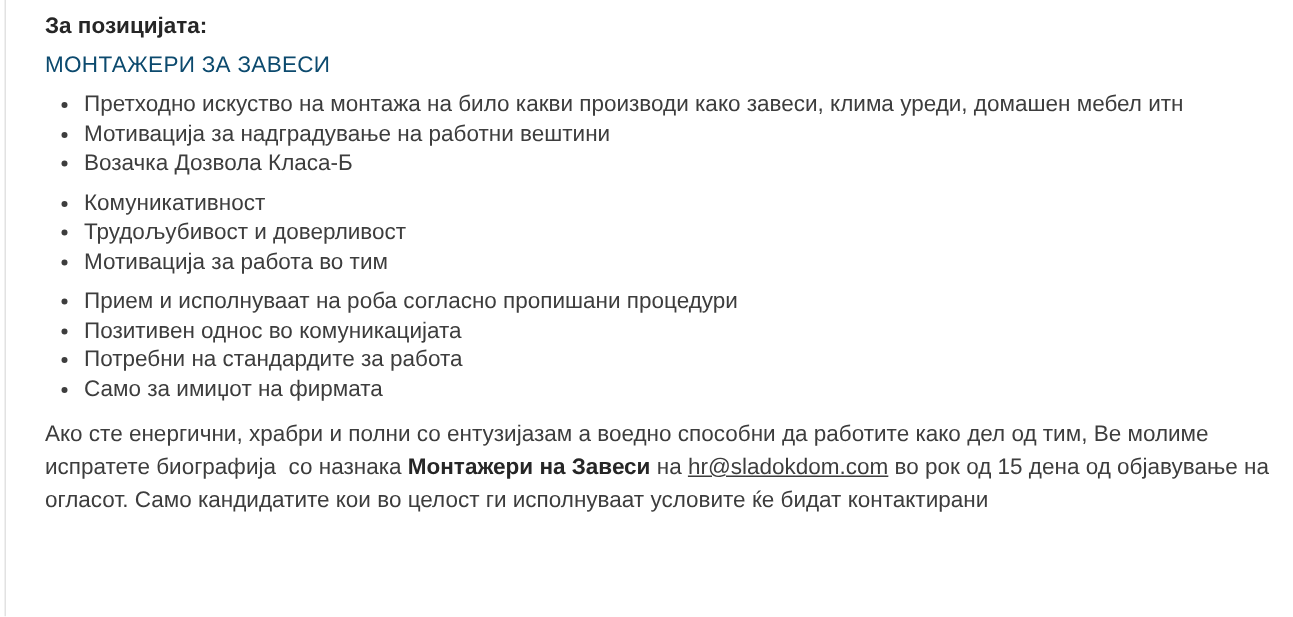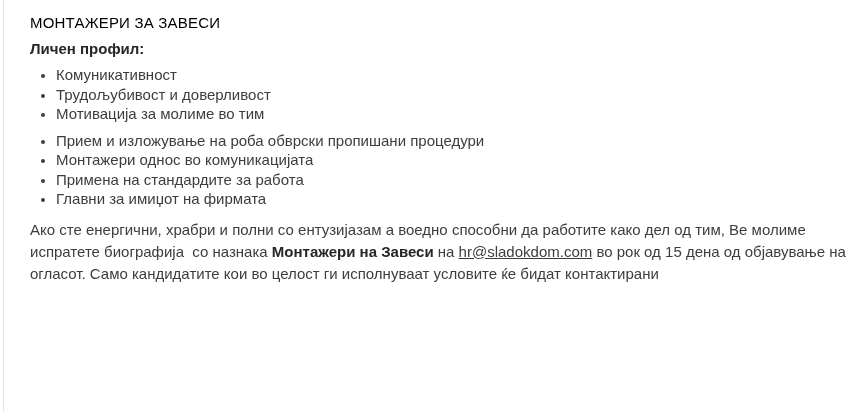--- a/index.html
+++ b/index.html
@@ -33,21 +33,21 @@
     font-size: 15px;
     margin: 7px 0 0 0;
     line-height: 19px;
   }
   .section-heading.first {
     margin-top: 2px;
   }
   .position-title {
     margin: 7px 0 0 0;
     line-height: 19px;
-    color: #000000;
+    color: #0c4a6e;
     letter-spacing: 0.2px;
   }
   ul.bullets {
     margin: 7px 0 0 0;
     padding: 0 0 0 26px;
     list-style: disc;
   }
   ul.bullets li {
     line-height: 19.5px;
     color: #3d3d3d;
@@ -74,36 +74,41 @@
     margin-top: 47px;
   }
 </style>
 </head>
 <body>
 
 <div class="left-edge"></div>
 
 <div class="page">
 
+  <div class="section-heading first">За позицијата:</div>
 
   <div class="position-title">МОНТАЖЕРИ ЗА ЗАВЕСИ</div>
 
 
+  <ul class="bullets">
+    <li>Претходно искуство на монтажа на било какви производи како завеси, клима уреди, домашен мебел итн</li>
+    <li>Мотивација за надградување на работни вештини</li>
+    <li>Возачка Дозвола Класа-Б</li>
+  </ul>
 
-  <div class="section-heading">Личен профил:</div>
 
   <ul class="bullets">
     <li>Комуникативност</li>
     <li>Трудољубивост и доверливост</li>
-    <li>Мотивација за молиме во тим</li>
+    <li>Мотивација за работа во тим</li>
   </ul>
 
 
   <ul class="bullets">
-    <li>Прием и изложување на роба обврски пропишани процедури</li>
-    <li>Монтажери однос во комуникацијата</li>
-    <li>Примена на стандардите за работа</li>
-    <li>Главни за имиџот на фирмата</li>
+    <li>Прием и исполнуваат на роба согласно пропишани процедури</li>
+    <li>Позитивен однос во комуникацијата</li>
+    <li>Потребни на стандардите за работа</li>
+    <li>Само за имиџот на фирмата</li>
   </ul>
 
   <div class="closing"><span>Ако сте енергични, храбри и полни со ентузијазам а воедно способни да работите како дел од тим, Ве молиме испратете биографија  со назнака </span><strong>Монтажери на Завеси</strong><span> на </span><a class="email-link">hr@sladokdom.com</a><span> во рок од 15 дена од објавување на огласот. Само кандидатите кои во целост ги исполнуваат условите ќе бидат контактирани</span></div>
 
 </div>
 
 </body></html>

